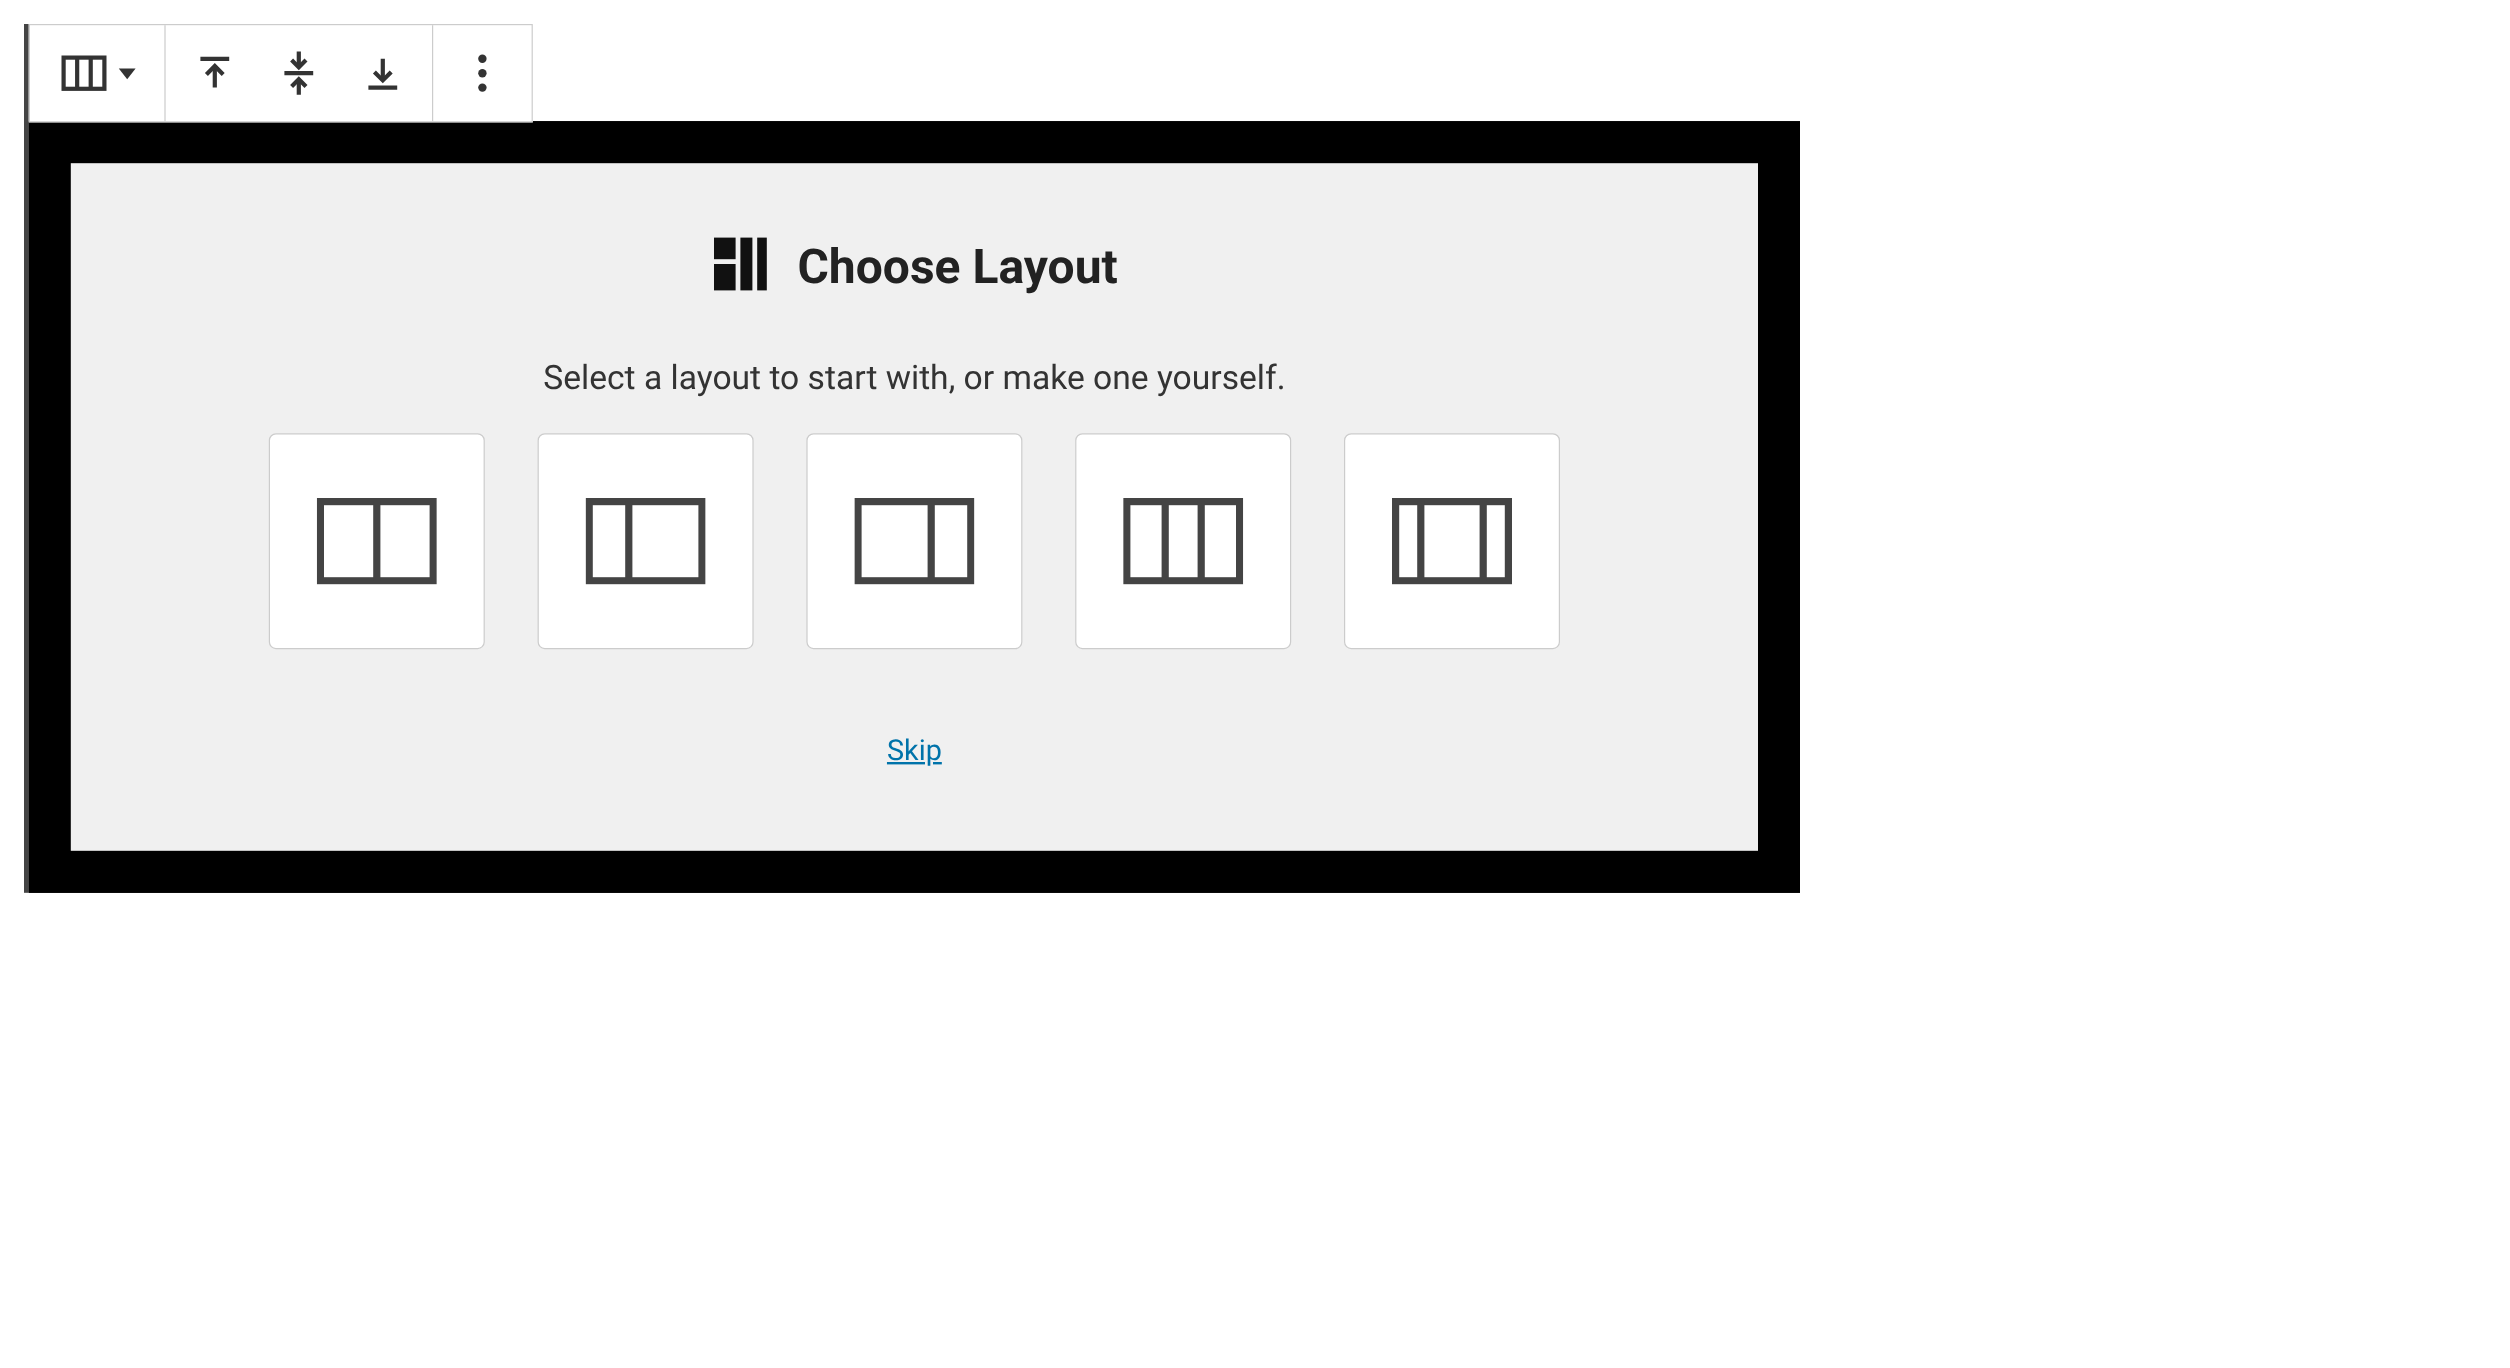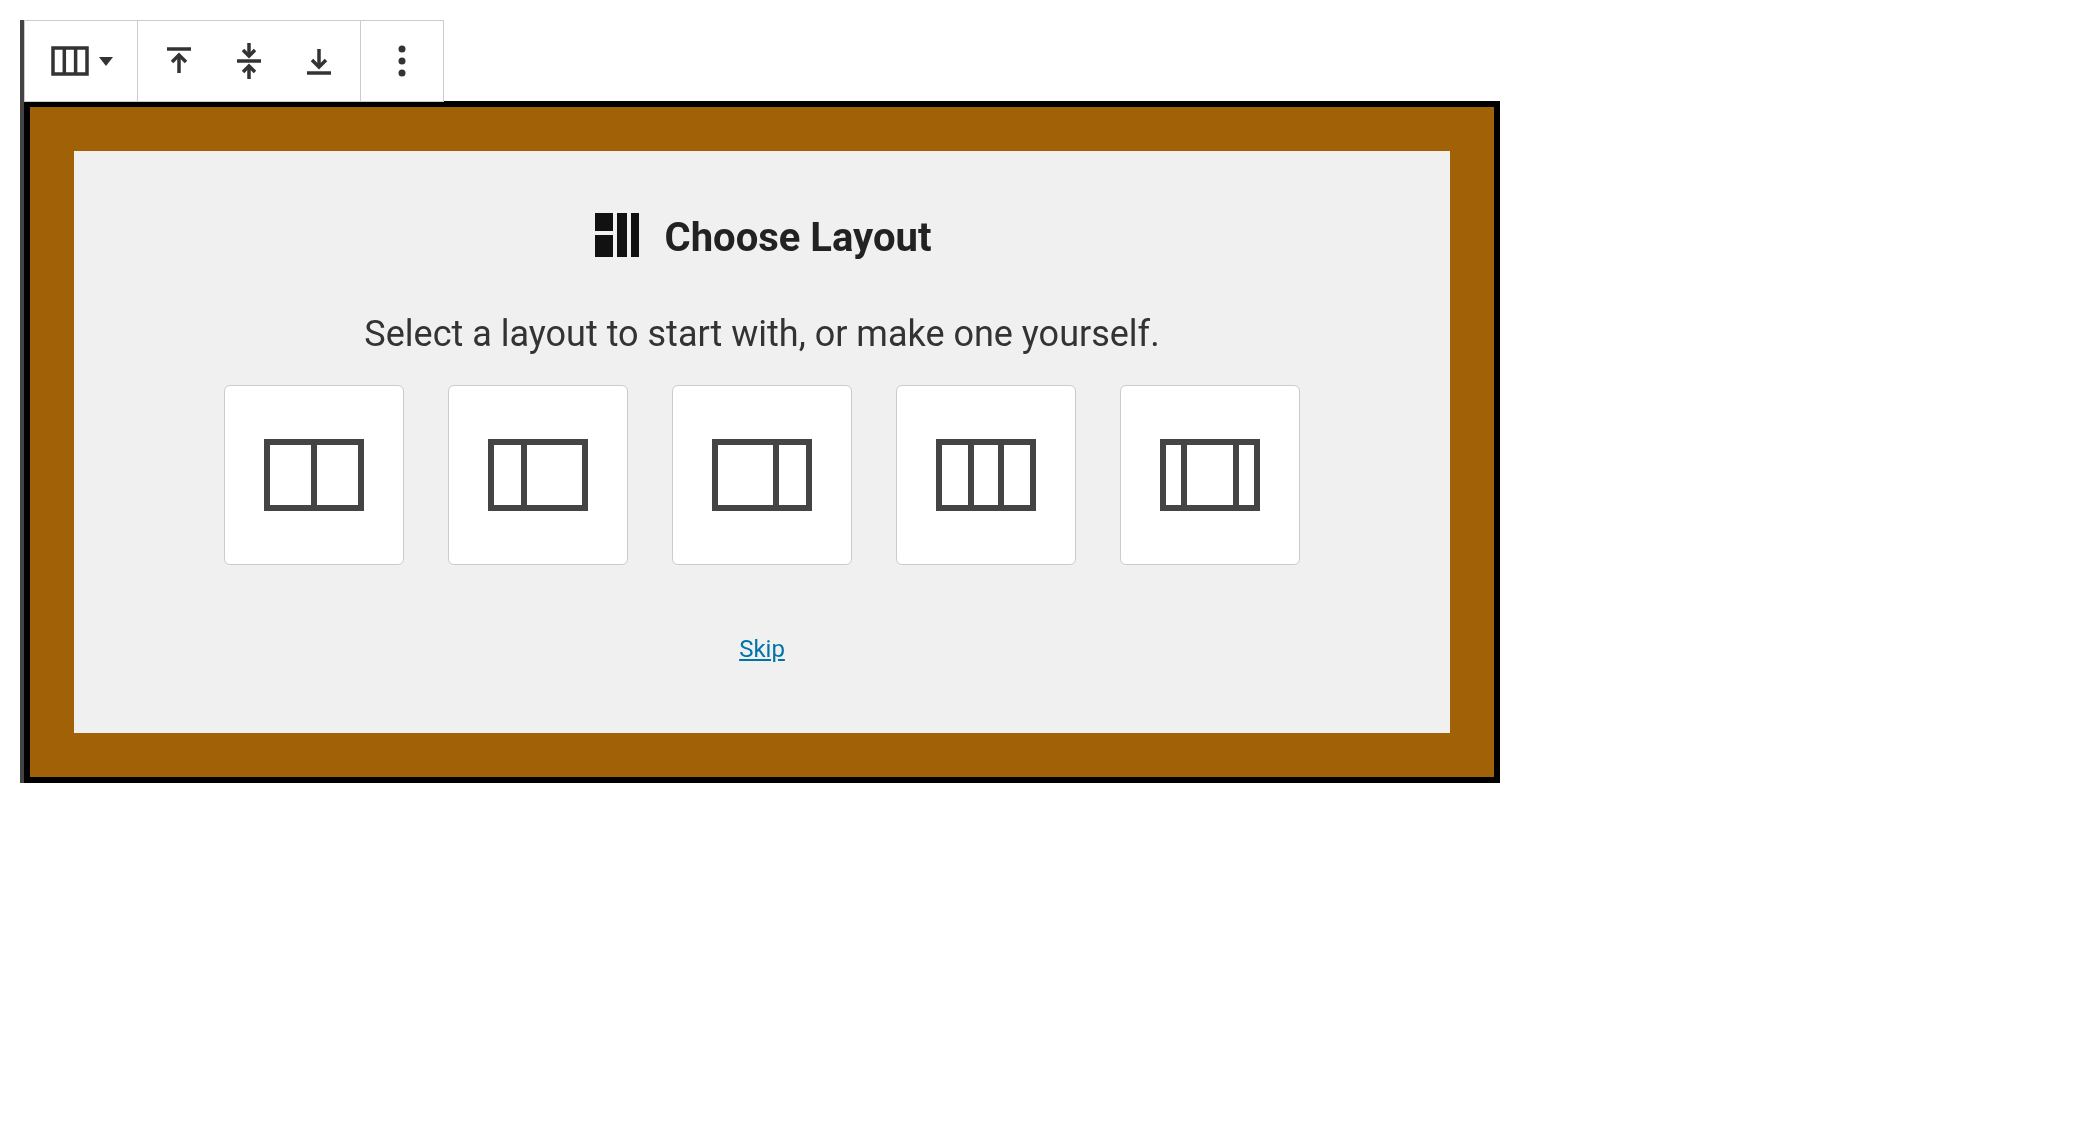--- a/index.html
+++ b/index.html
@@ -45,23 +45,23 @@
   }
   .toolbar-btn svg { display: block; }
   .caret-down {
     width: 0; height: 0;
     border-left: 7px solid transparent;
     border-right: 7px solid transparent;
     border-top: 9px solid #333;
   }
 
   .block-body {
-    border: 6px solid #000000;
-    padding: 44px;
-    background: #a16207;
+    border: 3px solid #000000;
+    padding: 32px;
+    background: #000000;
     position: relative;
     z-index: 1;
   }
   .placeholder-panel {
     background: #f0f0f0;
     padding: 60px 40px 70px;
     text-align: center;
   }
   .heading-row {
     display: flex;
@@ -69,21 +69,21 @@
     justify-content: center;
     gap: 24px;
     margin-bottom: 50px;
   }
   .heading-text {
     font-size: 40px;
     font-weight: 700;
     color: #222;
   }
   .instruction {
-    font-size: 36px;
+    font-size: 28px;
     color: #333;
     margin-bottom: 30px;
   }
   .options-row {
     display: flex;
     justify-content: center;
     gap: 44px;
     margin-bottom: 70px;
   }
   .layout-option {

